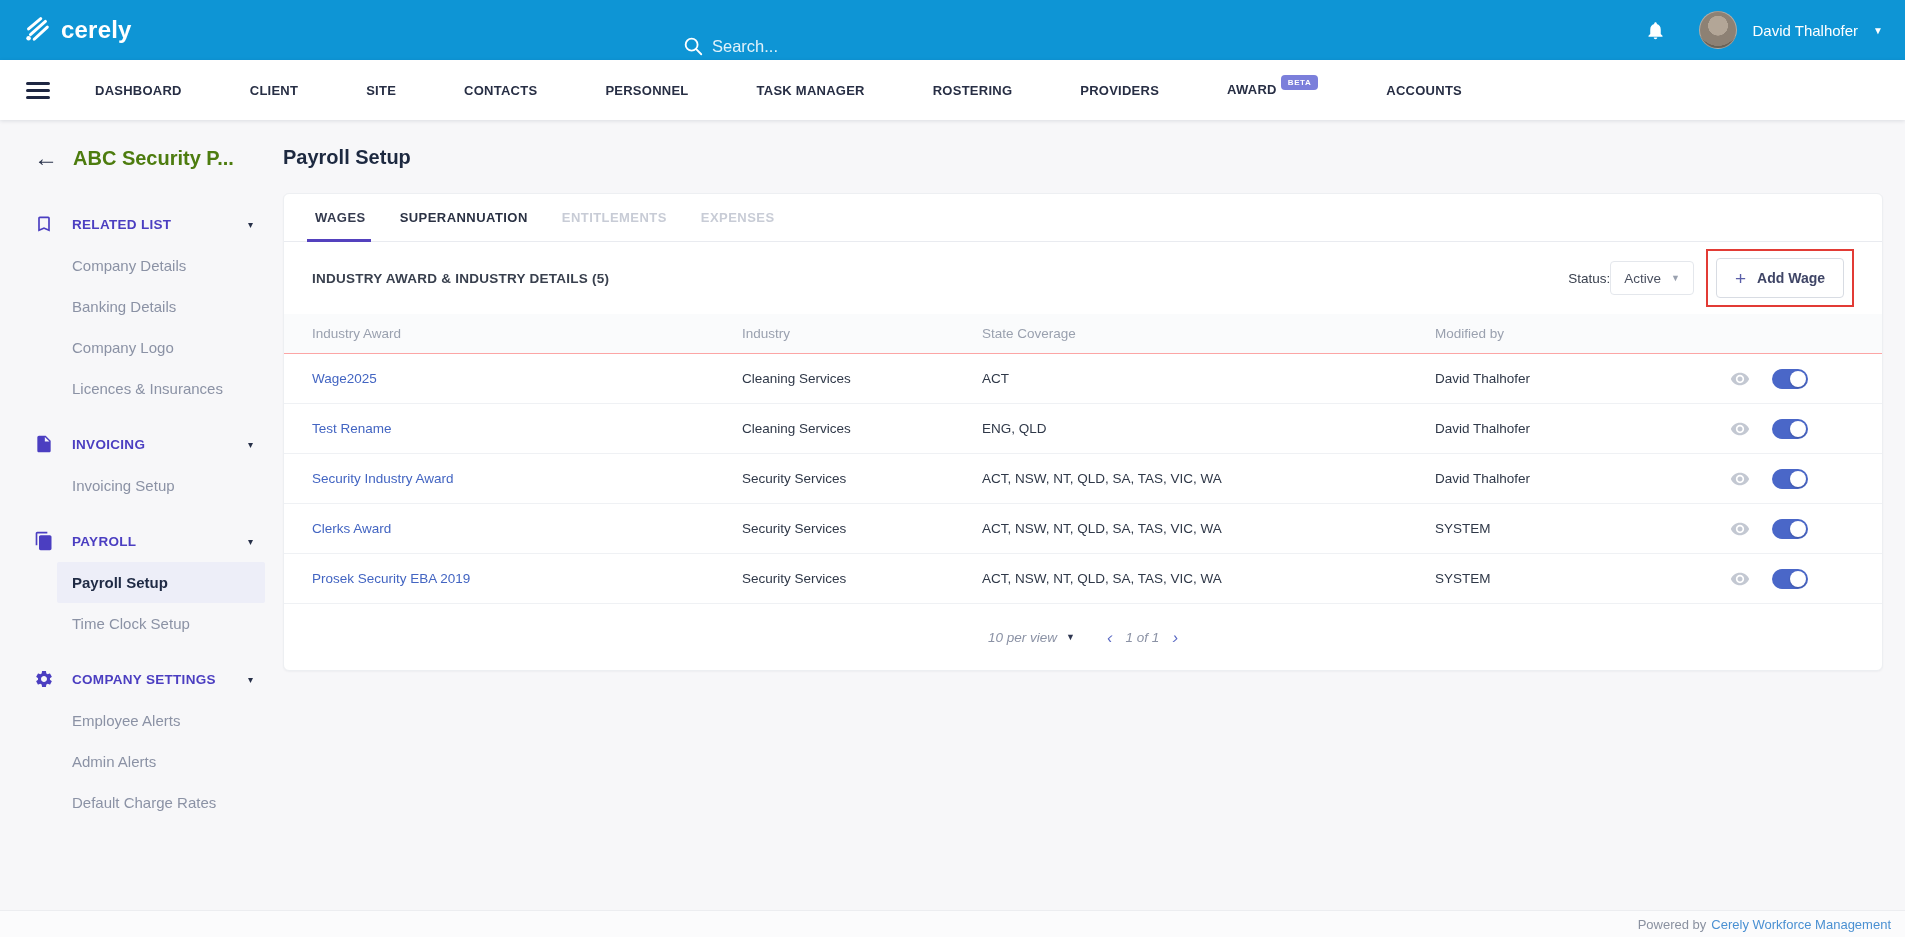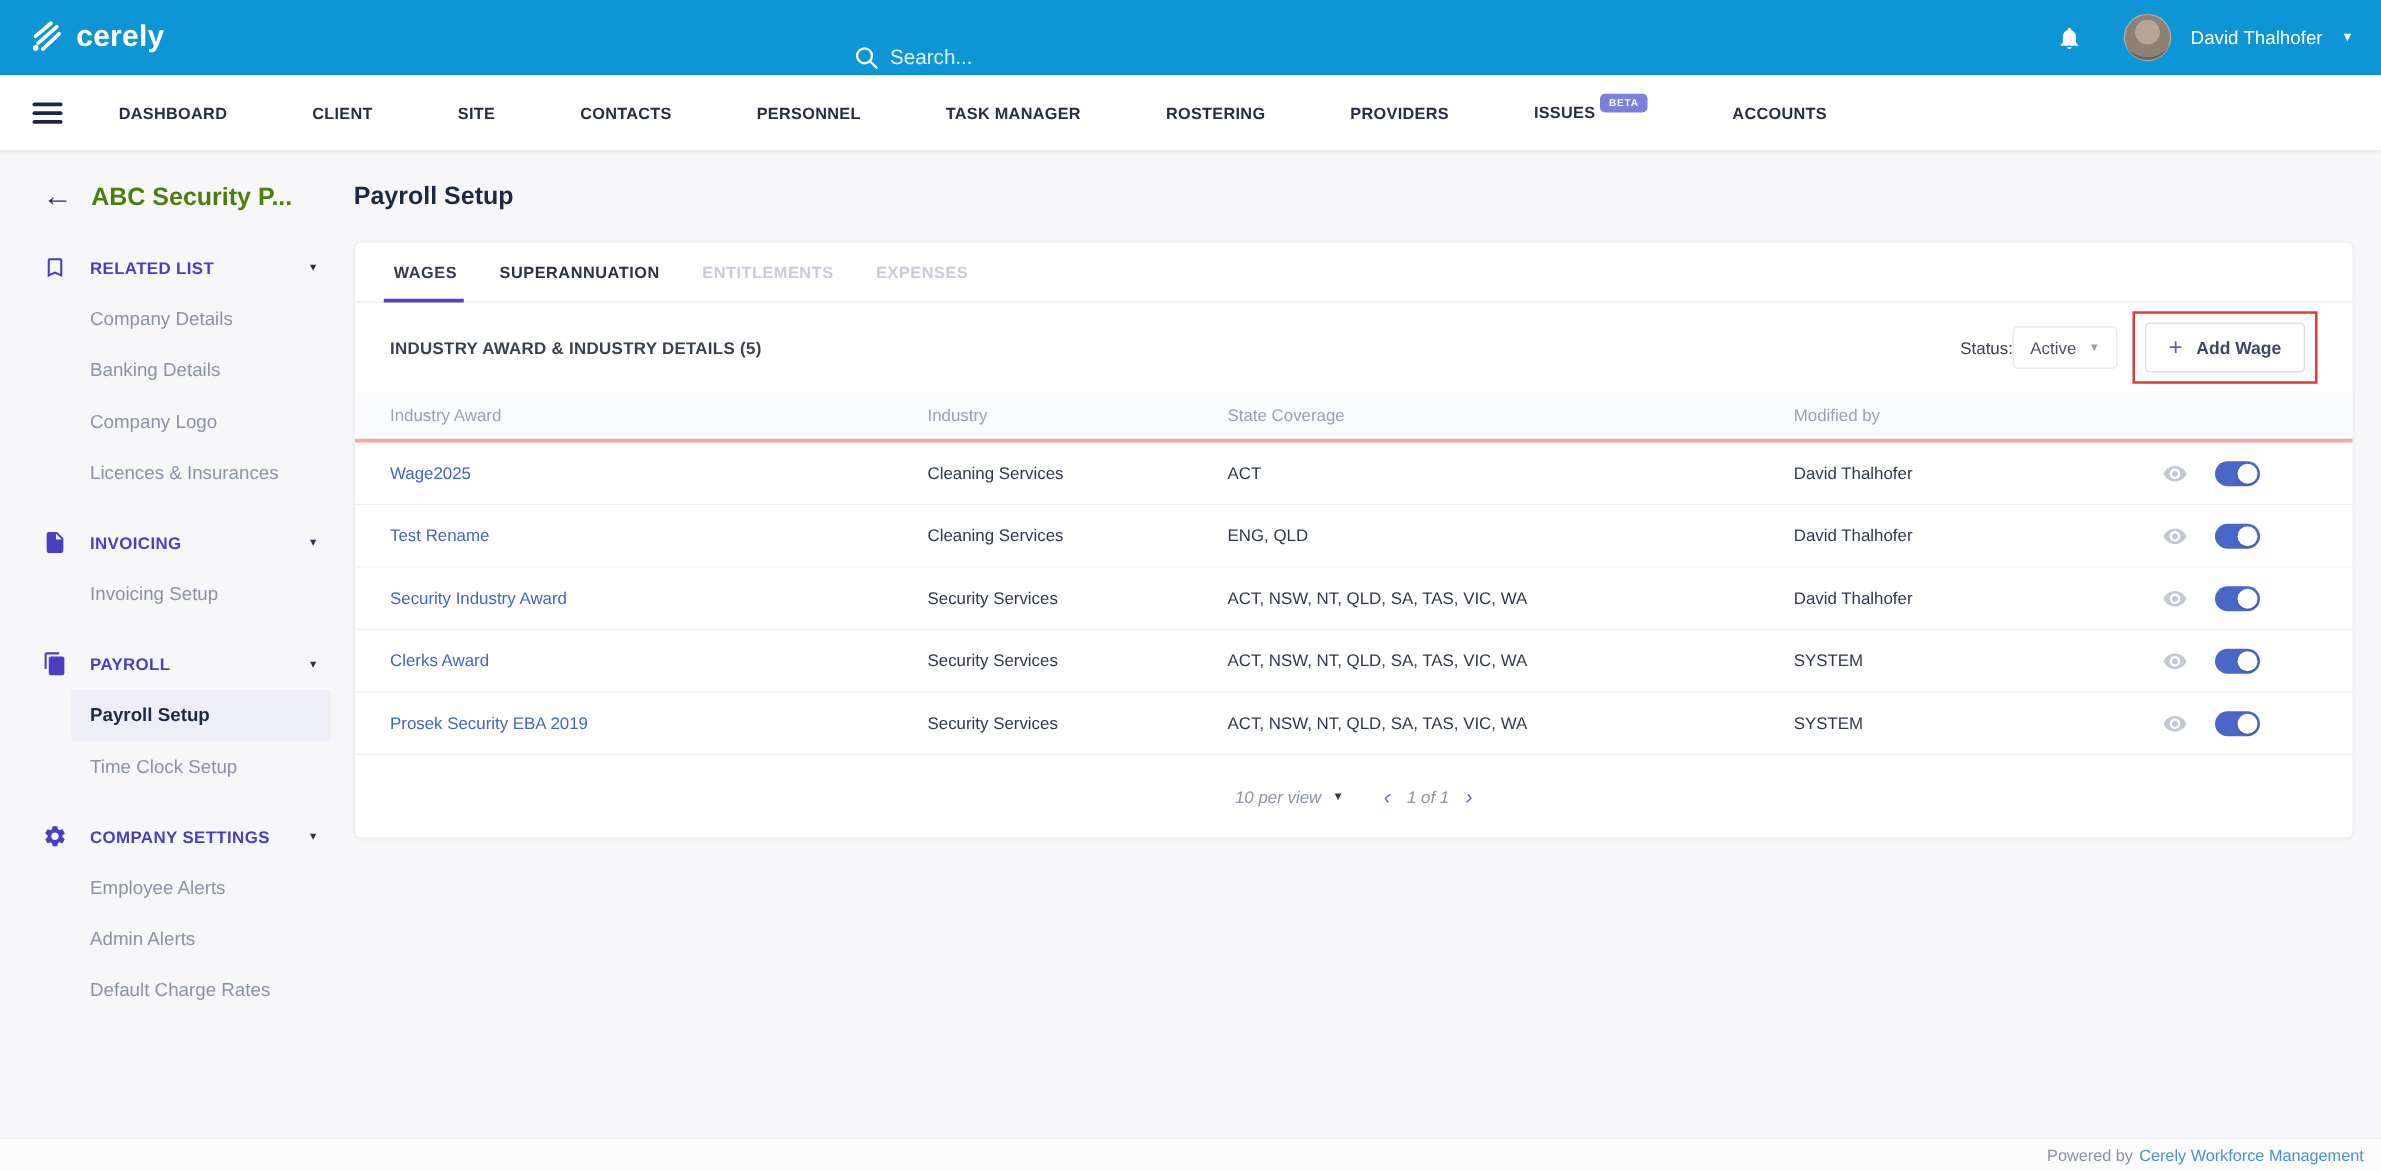--- a/index.html
+++ b/index.html
@@ -31,21 +31,21 @@
   .beta-badge { display:inline-block; background:#7B7FDB; color:#fff; font-size:8px; font-weight:700; letter-spacing:.6px; padding:3px 7px; border-radius:4px; margin-left:4px; transform:translateY(-9px); }
 
   
   .content { flex:1; display:flex; overflow:hidden; }
 
   
   .sidebar { width:265px; flex-shrink:0; padding-top:26px; }
   .side-back { display:flex; align-items:center; gap:15px; padding-left:34px; }
   .back-arrow { font-size:24px; color:#273049; cursor:pointer; line-height:1; }
   .side-title { font-size:20px; font-weight:700; color:#4d7c0f; white-space:nowrap; }
-  .side-nav { margin-top:30px; }
+  .side-nav { margin-top:40px; }
   .side-head { display:flex; align-items:center; height:28px; padding:0 12px 0 34px; margin-top:21px; cursor:pointer; }
   .side-section:first-child .side-head { margin-top:0; }
   .side-ico { width:20px; height:20px; color:#4B3EC1; margin-right:18px; flex-shrink:0; }
   .side-ico svg { width:20px; height:20px; display:block; }
   .side-label { font-size:13.5px; font-weight:700; color:#4B3EC1; letter-spacing:.3px; }
   .side-caret { margin-left:auto; color:#273049; font-size:10px; cursor:pointer; }
   .side-items { margin-top:7px; }
   .side-item { height:41px; display:flex; align-items:center; padding-left:72px; font-size:15px; color:#8B92A5; cursor:pointer; }
   .side-item.active { background:#EDEEF8; color:#1F2A44; font-weight:700; margin-left:57px; padding-left:15px; border-radius:2px; }
 
@@ -63,21 +63,21 @@
   .panel-head { display:flex; align-items:center; height:72px; padding:0 28px; }
   .panel-title { font-size:13.5px; font-weight:700; color:#39404E; letter-spacing:.25px; }
   .panel-actions { margin-left:auto; display:flex; align-items:center; }
   .status-label { font-size:13.5px; color:#39404E; }
   .status-select { display:flex; align-items:center; gap:10px; border:1px solid #E4E7EC; border-radius:4px; height:34px; padding:0 13px; font-size:13.5px; color:#4A5060; background:#fff; cursor:pointer; }
   .select-caret { font-size:9px; color:#9AA1AF; }
   .annotation-box { border:2px solid #E23B35; padding:7px 8px; margin-left:12px; }
   .add-wage { display:flex; align-items:center; gap:11px; border:1px solid #D8DCE3; border-radius:4px; height:40px; padding:0 18px; background:#fff; font-size:14px; font-weight:600; color:#3F4566; cursor:pointer; white-space:nowrap; }
   .plus-glyph { color:#5A5FA8; font-size:19px; font-weight:400; line-height:1; }
 
-  .tbl-head { display:flex; align-items:center; height:40px; background:#FAFBFC; padding:0 28px; font-size:13.5px; color:#9AA1AF; border-bottom:3px solid #fca5a5; }
+  .tbl-head { display:flex; align-items:center; height:40px; background:#FAFBFC; padding:0 28px; font-size:13.5px; color:#9AA1AF; border-bottom:1px solid #fca5a5; }
   .tbl-row { display:flex; align-items:center; height:50px; padding:0 28px; border-bottom:1px solid #EFF1F4; font-size:13.5px; color:#2F3848; }
   .col-award { width:430px; padding-right:12px; }
   .col-industry { width:240px; padding-right:12px; }
   .col-state { width:453px; padding-right:12px; }
   .col-mod { width:286px; padding-right:12px; }
   .col-actions { flex:1; display:flex; justify-content:flex-end; align-items:center; gap:22px; padding-right:46px; }
   .award-link { color:#4365C2; cursor:pointer; }
   .eye { width:20px; height:20px; color:#C3C8D2; cursor:pointer; }
   .eye svg { width:20px; height:20px; display:block; }
   .toggle { width:36px; height:20px; border-radius:10px; background:#4A67C8; position:relative; cursor:pointer; flex-shrink:0; }
@@ -141,21 +141,21 @@
       </div>
     <div class="nav-menu">
         <div class="nav-item"><span>DASHBOARD</span></div>
         <div class="nav-item"><span>CLIENT</span></div>
         <div class="nav-item"><span>SITE</span></div>
         <div class="nav-item"><span>CONTACTS</span></div>
         <div class="nav-item"><span>PERSONNEL</span></div>
         <div class="nav-item"><span>TASK MANAGER</span></div>
         <div class="nav-item"><span>ROSTERING</span></div>
         <div class="nav-item"><span>PROVIDERS</span></div>
-        <div class="nav-item"><span>ISSUES</span><span class="beta-badge">BETA</span></div>
+        <div class="nav-item"><span>AWARD</span><span class="beta-badge">BETA</span></div>
         <div class="nav-item"><span>ACCOUNTS</span></div>
       </div>
   </div>
 
   <div class="content">
 
     <div class="sidebar">
       <div class="side-back">
         <span class="back-arrow">←</span>
         <span class="side-title">ABC Security P...</span>

